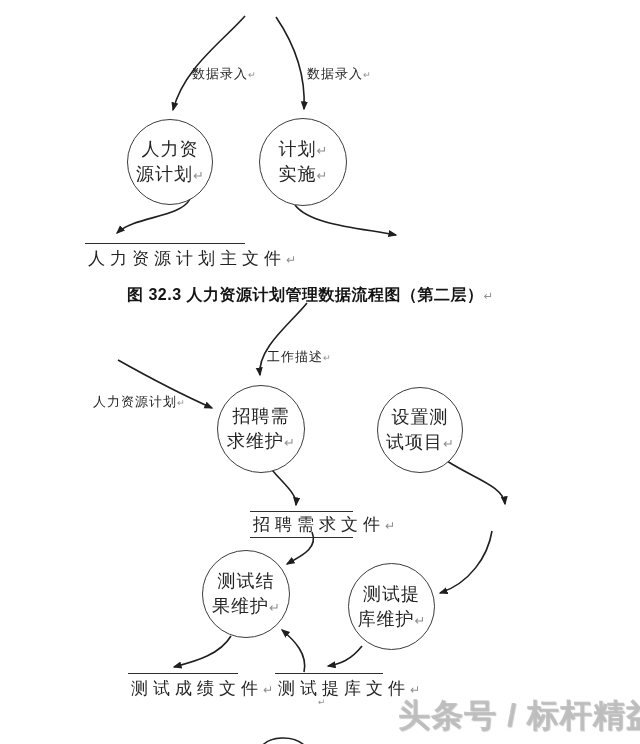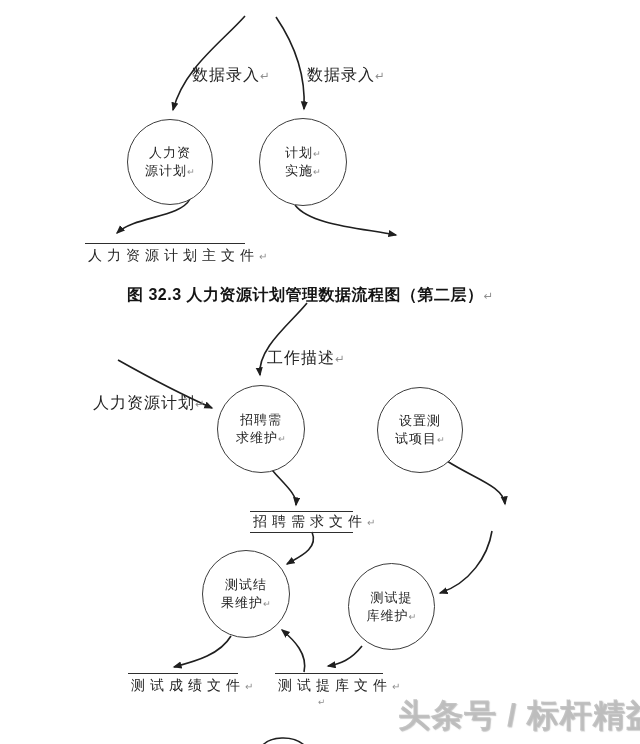--- a/index.html
+++ b/index.html
@@ -6,30 +6,30 @@
   .page{
     position:relative;width:640px;height:744px;overflow:hidden;background:#ffffff;
     font-family:"Liberation Sans",sans-serif;color:#1f1f1f;
   }
   .lines{position:absolute;left:0;top:0;z-index:1;}
   .process{
     position:absolute;z-index:2;box-sizing:border-box;
     border:1.4px solid #3c3c3c;border-radius:50%;background:#ffffff;
     display:flex;align-items:center;justify-content:center;text-align:center;
   }
-  .ptext{font-size:13px;line-height:1.38;letter-spacing:1px;color:#242424;}
+  .ptext{font-size:18px;line-height:1.38;letter-spacing:1px;color:#242424;}
   .store{position:absolute;z-index:2;}
   .sline{height:0;border-top:1.5px solid #2e2e2e;}
   .stext{
-    padding:3px 0 0 3px;white-space:nowrap;font-size:14px;
+    padding:3px 0 0 3px;white-space:nowrap;font-size:17px;
     letter-spacing:5px;color:#242424;
   }
   .store.double .stext{padding:1px 0 1px 3px;}
   .flabel{
-    position:absolute;z-index:2;font-size:16px;letter-spacing:1px;
+    position:absolute;z-index:2;font-size:13px;letter-spacing:1px;
     white-space:nowrap;color:#242424;
   }
   .caption{
     position:absolute;z-index:3;font-size:16px;font-weight:bold;
     letter-spacing:0.5px;white-space:nowrap;color:#141414;
   }
   .rm{color:#8f8f8f;font-size:0.72em;font-weight:normal;letter-spacing:0;}
   .stray{position:absolute;z-index:2;font-size:12px;}
   .watermark{
     position:absolute;z-index:6;font-size:32px;font-weight:bold;white-space:nowrap;

